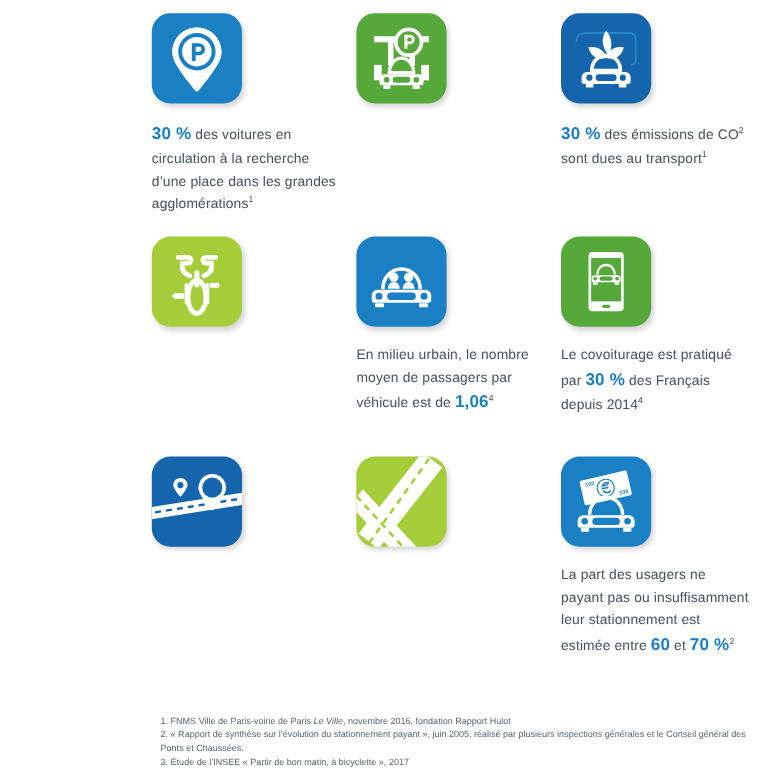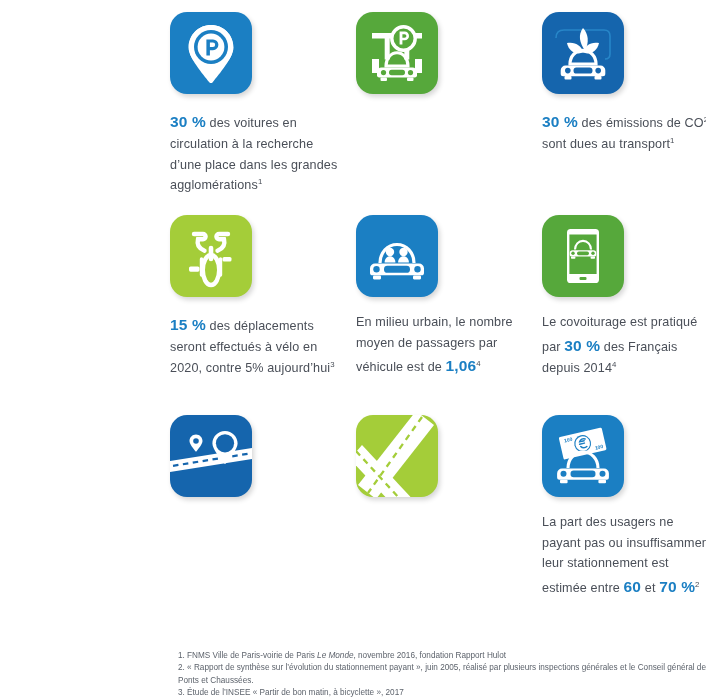--- a/index.html
+++ b/index.html
@@ -13,21 +13,20 @@
     font-family: "Liberation Sans", sans-serif;
     color: #4a4f58;
     position: relative;
     overflow: hidden;
   }
   .sheet {
     position: absolute;
     left: 0; top: 0;
     width: 580px;
     height: 700px;
-    margin-left: 32px;
   }
   .grid {
     position: absolute;
     left: 138px;
     top: 12px;
     width: 568px;
     display: grid;
     grid-template-columns: 186px 186px 186px;
     grid-template-rows: 203px 200px 210px;
   }
@@ -139,21 +138,20 @@
       <path d="M24 19 h9 a2.6 2.6 0 0 1 0 5.2 h-5 c-1.5 6 1.5 9.5 6.5 11.5" fill="none" stroke="#ffffff" stroke-width="4.4" stroke-linecap="round"></path>
       <path d="M58 19 h-9 a2.6 2.6 0 0 0 0 5.2 h5 c1.5 6 -1.5 9.5 -6.5 11.5" fill="none" stroke="#ffffff" stroke-width="4.4" stroke-linecap="round"></path>
       <path d="M41 33 v11" fill="none" stroke="#ffffff" stroke-width="4.6" stroke-linecap="round"></path>
       <ellipse cx="41" cy="55" rx="8.2" ry="15" fill="none" stroke="#ffffff" stroke-width="4.4"></ellipse>
       <path d="M31.5 44 v16" fill="none" stroke="#ffffff" stroke-width="3.4" stroke-linecap="round"></path>
       <path d="M50.5 44 v16" fill="none" stroke="#ffffff" stroke-width="3.4" stroke-linecap="round"></path>
       <rect x="19" y="51.5" width="10.5" height="5.2" rx="1.6" fill="#ffffff"></rect>
       <rect x="52.5" y="42" width="9" height="4.6" rx="1.6" fill="#ffffff"></rect>
     </svg>
         </div>
-        <div class="caption"><span class="hl">15 %</span><span> des déplacements seront effectués à vélo en 2020, contre 5% aujourd’hui</span><sup>3</sup></div>
       </div>
       <div class="cell">
         <div class="icon-tile blue">
     <svg viewBox="0 0 82 82" xmlns="http://www.w3.org/2000/svg">
       <path d="M24 48 c0-10.5 7.5-18.5 17-18.5 S58 37.5 58 48" fill="none" stroke="#ffffff" stroke-width="3.2"></path>
       <circle cx="34" cy="37" r="4.2" fill="#ffffff"></circle>
       <path d="M28.6 47.5 c0-3.6 2.4-6.3 5.4-6.3 s5.4 2.7 5.4 6.3 Z" fill="#ffffff"></path>
       <circle cx="47.5" cy="37" r="4.2" fill="#ffffff"></circle>
       <path d="M42.1 47.5 c0-3.6 2.4-6.3 5.4-6.3 s5.4 2.7 5.4 6.3 Z" fill="#ffffff"></path>
       <path d="M19 48.5 h44 a5 5 0 0 1 5 5 v4.2 a2.6 2.6 0 0 1 -2.6 2.6 H16.6 a2.6 2.6 0 0 1 -2.6-2.6 v-4.2 a5 5 0 0 1 5-5 Z" fill="#ffffff"></path>
@@ -223,18 +221,18 @@
       <circle cx="21.5" cy="58.8" r="3" fill="#1b7fc3"></circle>
       <circle cx="60.5" cy="58.8" r="3" fill="#1b7fc3"></circle>
       <rect x="28.5" y="55.6" width="25" height="6.6" rx="3.2" fill="#1b7fc3"></rect>
     </svg>
         </div>
         <div class="caption"><span>La part des usagers ne payant pas ou insuffisamment leur stationnement est estimée entre </span><span class="hl">60</span><span> et </span><span class="hl">70 %</span><sup>2</sup></div>
       </div>
     </div>
 
   <div class="footnotes">
-    <div><span>1. FNMS Ville de Paris-voirie de Paris </span><i>Le Monde</i><span>, novembre 2016, fondation Rapport Hulot</span></div>
+    <div><span>1. FNMS Ville de Paris-voirie de Paris </span><i>Le Ville</i><span>, novembre 2016, fondation Rapport Hulot</span></div>
     <div>2. « Rapport de synthèse sur l’évolution du stationnement payant », juin 2005, réalisé par plusieurs inspections générales et le Conseil général des Ponts et Chaussées.</div>
     <div>3. Étude de l’INSEE « Partir de bon matin, à bicyclette », 2017</div>
     <div>4. Assises nationales de la mobilité, septembre 2017</div>
   </div>
 </div>
 
 </body></html>

